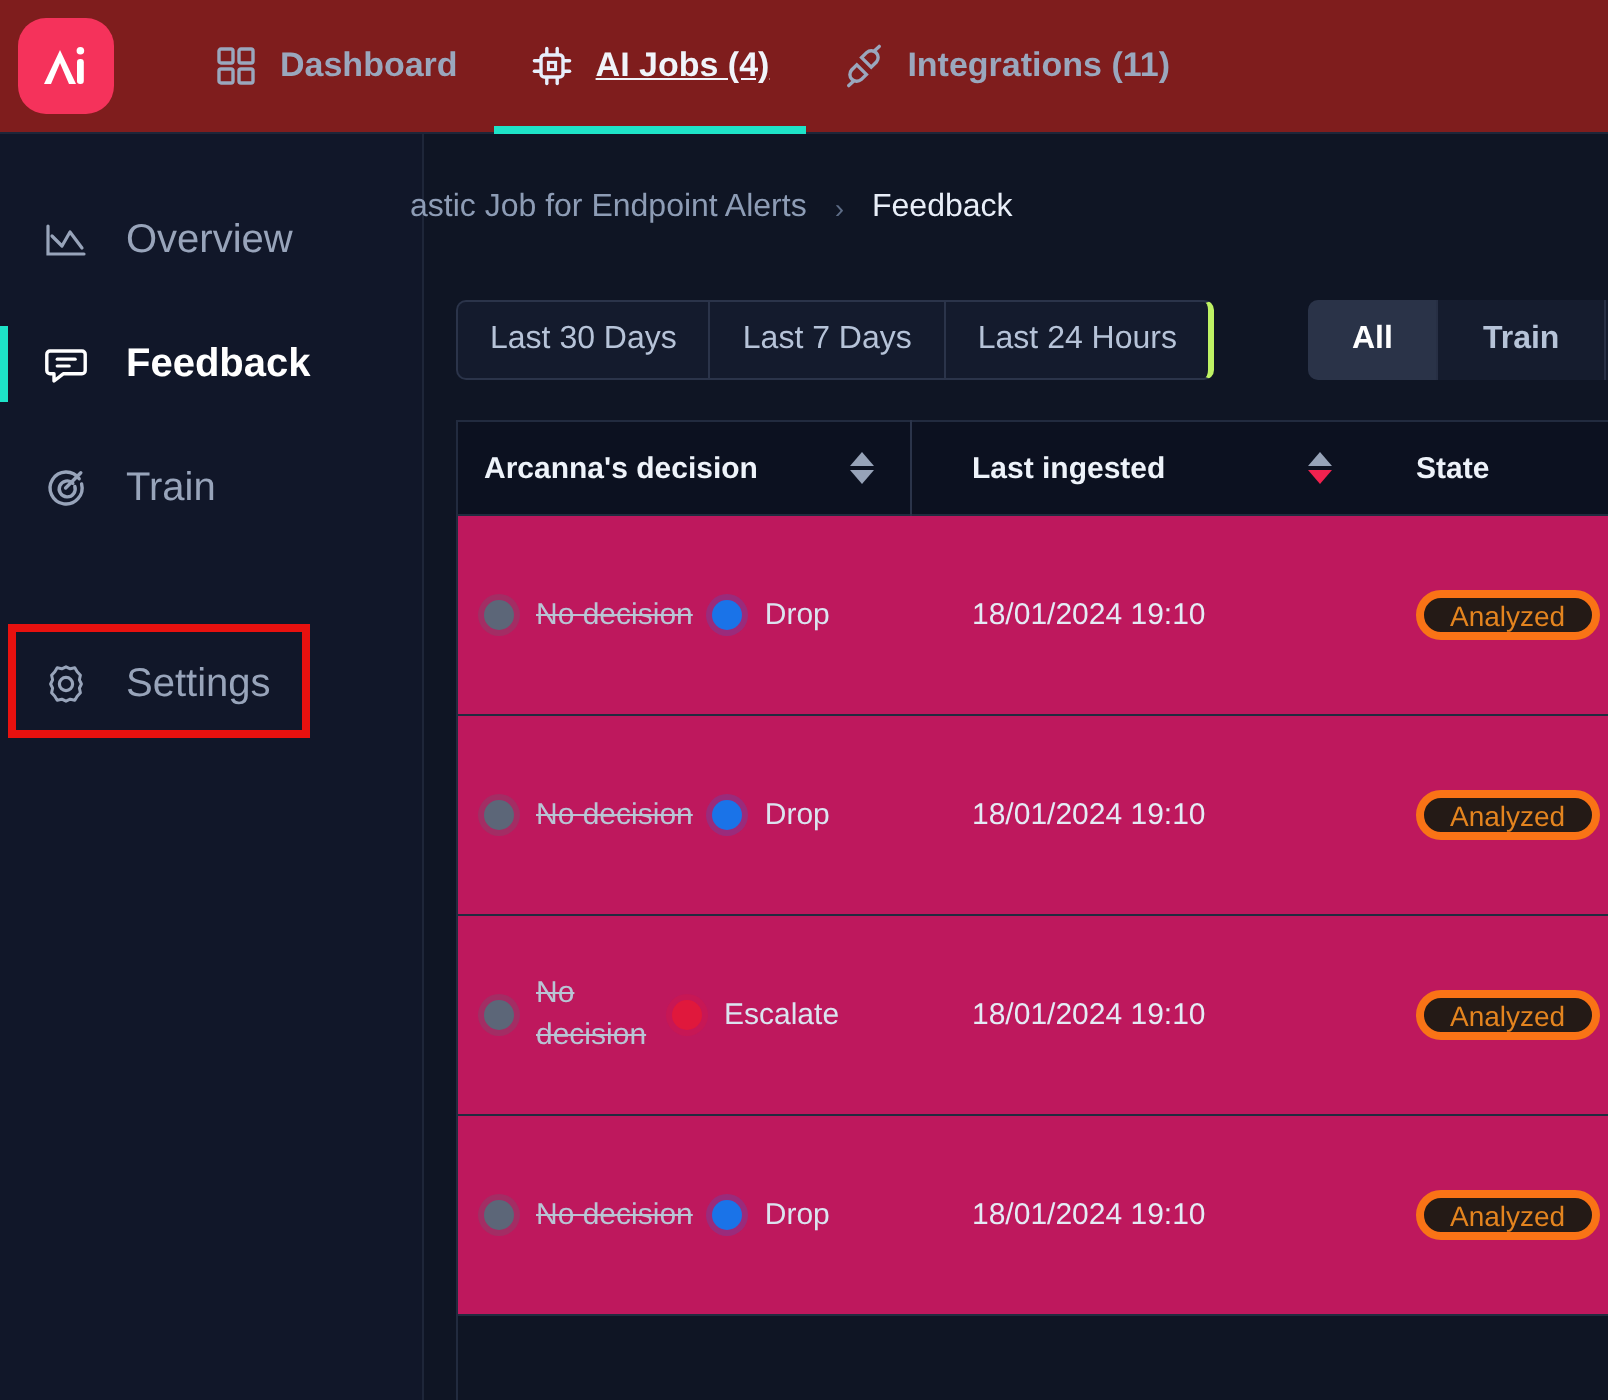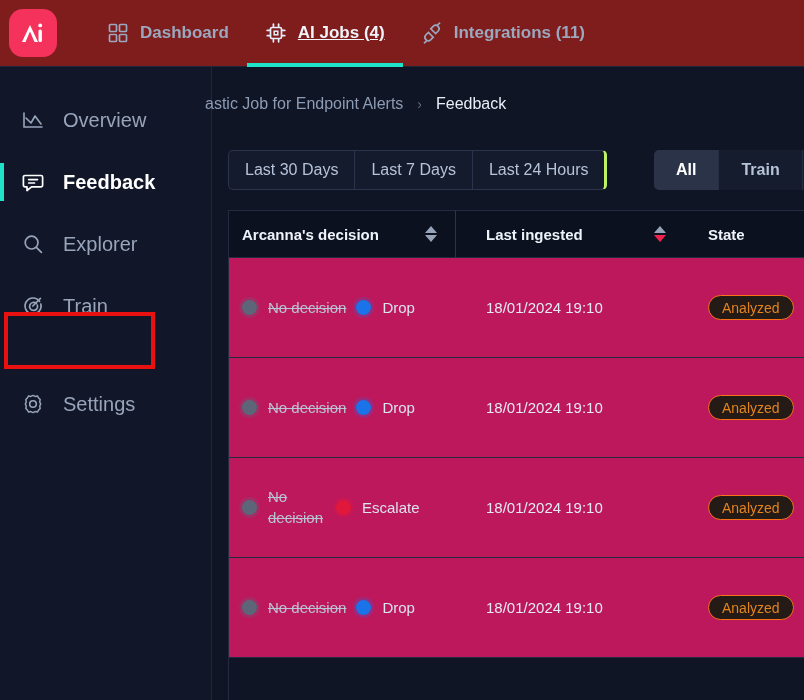--- a/index.html
+++ b/index.html
@@ -131,21 +131,21 @@
   .dot.blue  { background: #1a73e8; box-shadow: 0 0 0 3px rgba(26,115,232,0.22); }
   .dot.red   { background: #e0183c; box-shadow: 0 0 0 3px rgba(224,24,60,0.26); }
   .dec-text { font-size: 15px; color: #dbe4f0; white-space: nowrap; }
   .dec-text.struck { color: #b9c4d4; text-decoration: line-through; }
   .dec-text.wrap { white-space: normal; width: 58px; line-height: 1.35; }
   .cell-ingested { width: 228px; padding-left: 30px; font-size: 15px; color: #e4ebf5; }
   .cell-state { padding-left: 24px; }
   .badge {
     display: inline-flex; align-items: center; justify-content: center;
     height: 25px; padding: 0 13px; border-radius: 13px;
-    border: 1px solid #f97316; background: #241a16;
+    border: 4px solid #f97316; background: #241a16;
     color: #e3841f; font-size: 14px;
   }
   .vline { position: absolute; left: 0; top: 0; bottom: 0; width: 1px; background: #222b3f; }
 </style>
 </head>
 <body>
 
 <div id="app">
 
   <div class="topbar">
@@ -227,29 +227,20 @@
       <span class="ico">
         <svg width="22" height="22" viewBox="0 0 22 22">
           <path d="M3 4.5 h16 a1.6 1.6 0 0 1 1.6 1.6 v8.2 a1.6 1.6 0 0 1 -1.6 1.6 h-9.4 l-4.6 3.6 v-3.6 h-2 a1.6 1.6 0 0 1 -1.6 -1.6 v-8.2 a1.6 1.6 0 0 1 1.6 -1.6 z" fill="none" stroke="#ffffff" stroke-width="1.7" stroke-linejoin="round"></path>
           <line x1="6.6" y1="8.6" x2="15.6" y2="8.6" stroke="#ffffff" stroke-width="1.6" stroke-linecap="round"></line>
           <line x1="6.6" y1="12" x2="12.6" y2="12" stroke="#ffffff" stroke-width="1.6" stroke-linecap="round"></line>
         </svg>
       </span>
       <span>Feedback</span>
     </div>
 
-    <div class="side-item" id="si-explorer">
-      <span class="ico">
-        <svg width="22" height="22" viewBox="0 0 22 22">
-          <circle cx="9.6" cy="9.6" r="6.4" fill="none" stroke="#98a4ba" stroke-width="1.7"></circle>
-          <line x1="14.4" y1="14.4" x2="19.4" y2="19.4" stroke="#98a4ba" stroke-width="1.7" stroke-linecap="round"></line>
-        </svg>
-      </span>
-      <span>Explorer</span>
-    </div>
 
     <div class="side-item" id="si-train">
       <span class="ico">
         <svg width="22" height="22" viewBox="0 0 22 22">
           <path d="M17.6 6.4 a8 8 0 1 0 1.2 2.6" fill="none" stroke="#98a4ba" stroke-width="1.7" stroke-linecap="round"></path>
           <path d="M14.4 8.6 a4 4 0 1 0 1 1.6" fill="none" stroke="#98a4ba" stroke-width="1.7" stroke-linecap="round"></path>
           <line x1="10.8" y1="11" x2="18.4" y2="3.4" stroke="#98a4ba" stroke-width="1.7" stroke-linecap="round"></line>
         </svg>
       </span>
       <span>Train</span>

